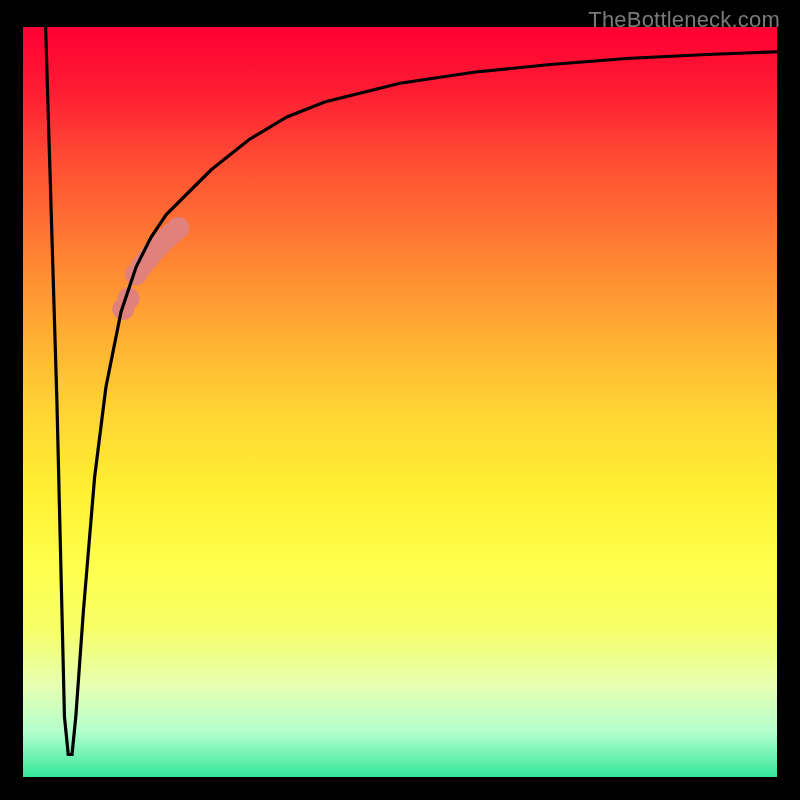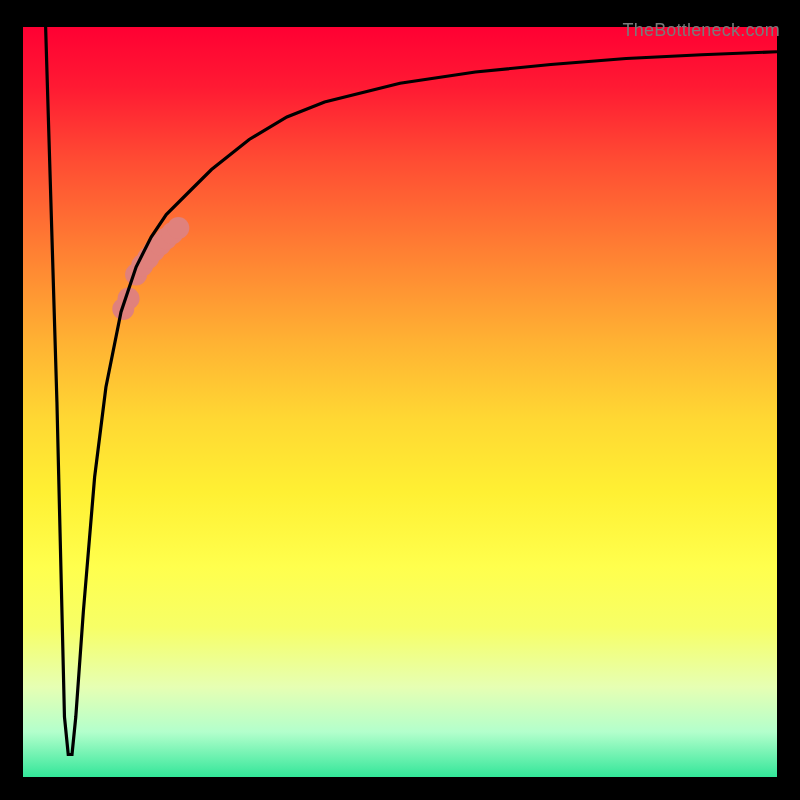--- a/index.html
+++ b/index.html
@@ -35,23 +35,23 @@
       #fff033 62%,
       #ffff4d 72%,
       #f7ff66 80%,
       #e6ffb3 88%,
       #b3ffcc 94%,
       #33e699 100%
     );
   }
   .watermark {
     position: absolute;
-    top: 20px;
+    top: 7px;
     right: 20px;
-    font-size: 18px;
+    font-size: 22px;
     font-weight: 500;
     color: #7a7a7a;
     letter-spacing: 0.2px;
     user-select: none;
   }
   svg.curve {
     position: absolute;
     left: 0;
     top: 0;
     width: 754px;

